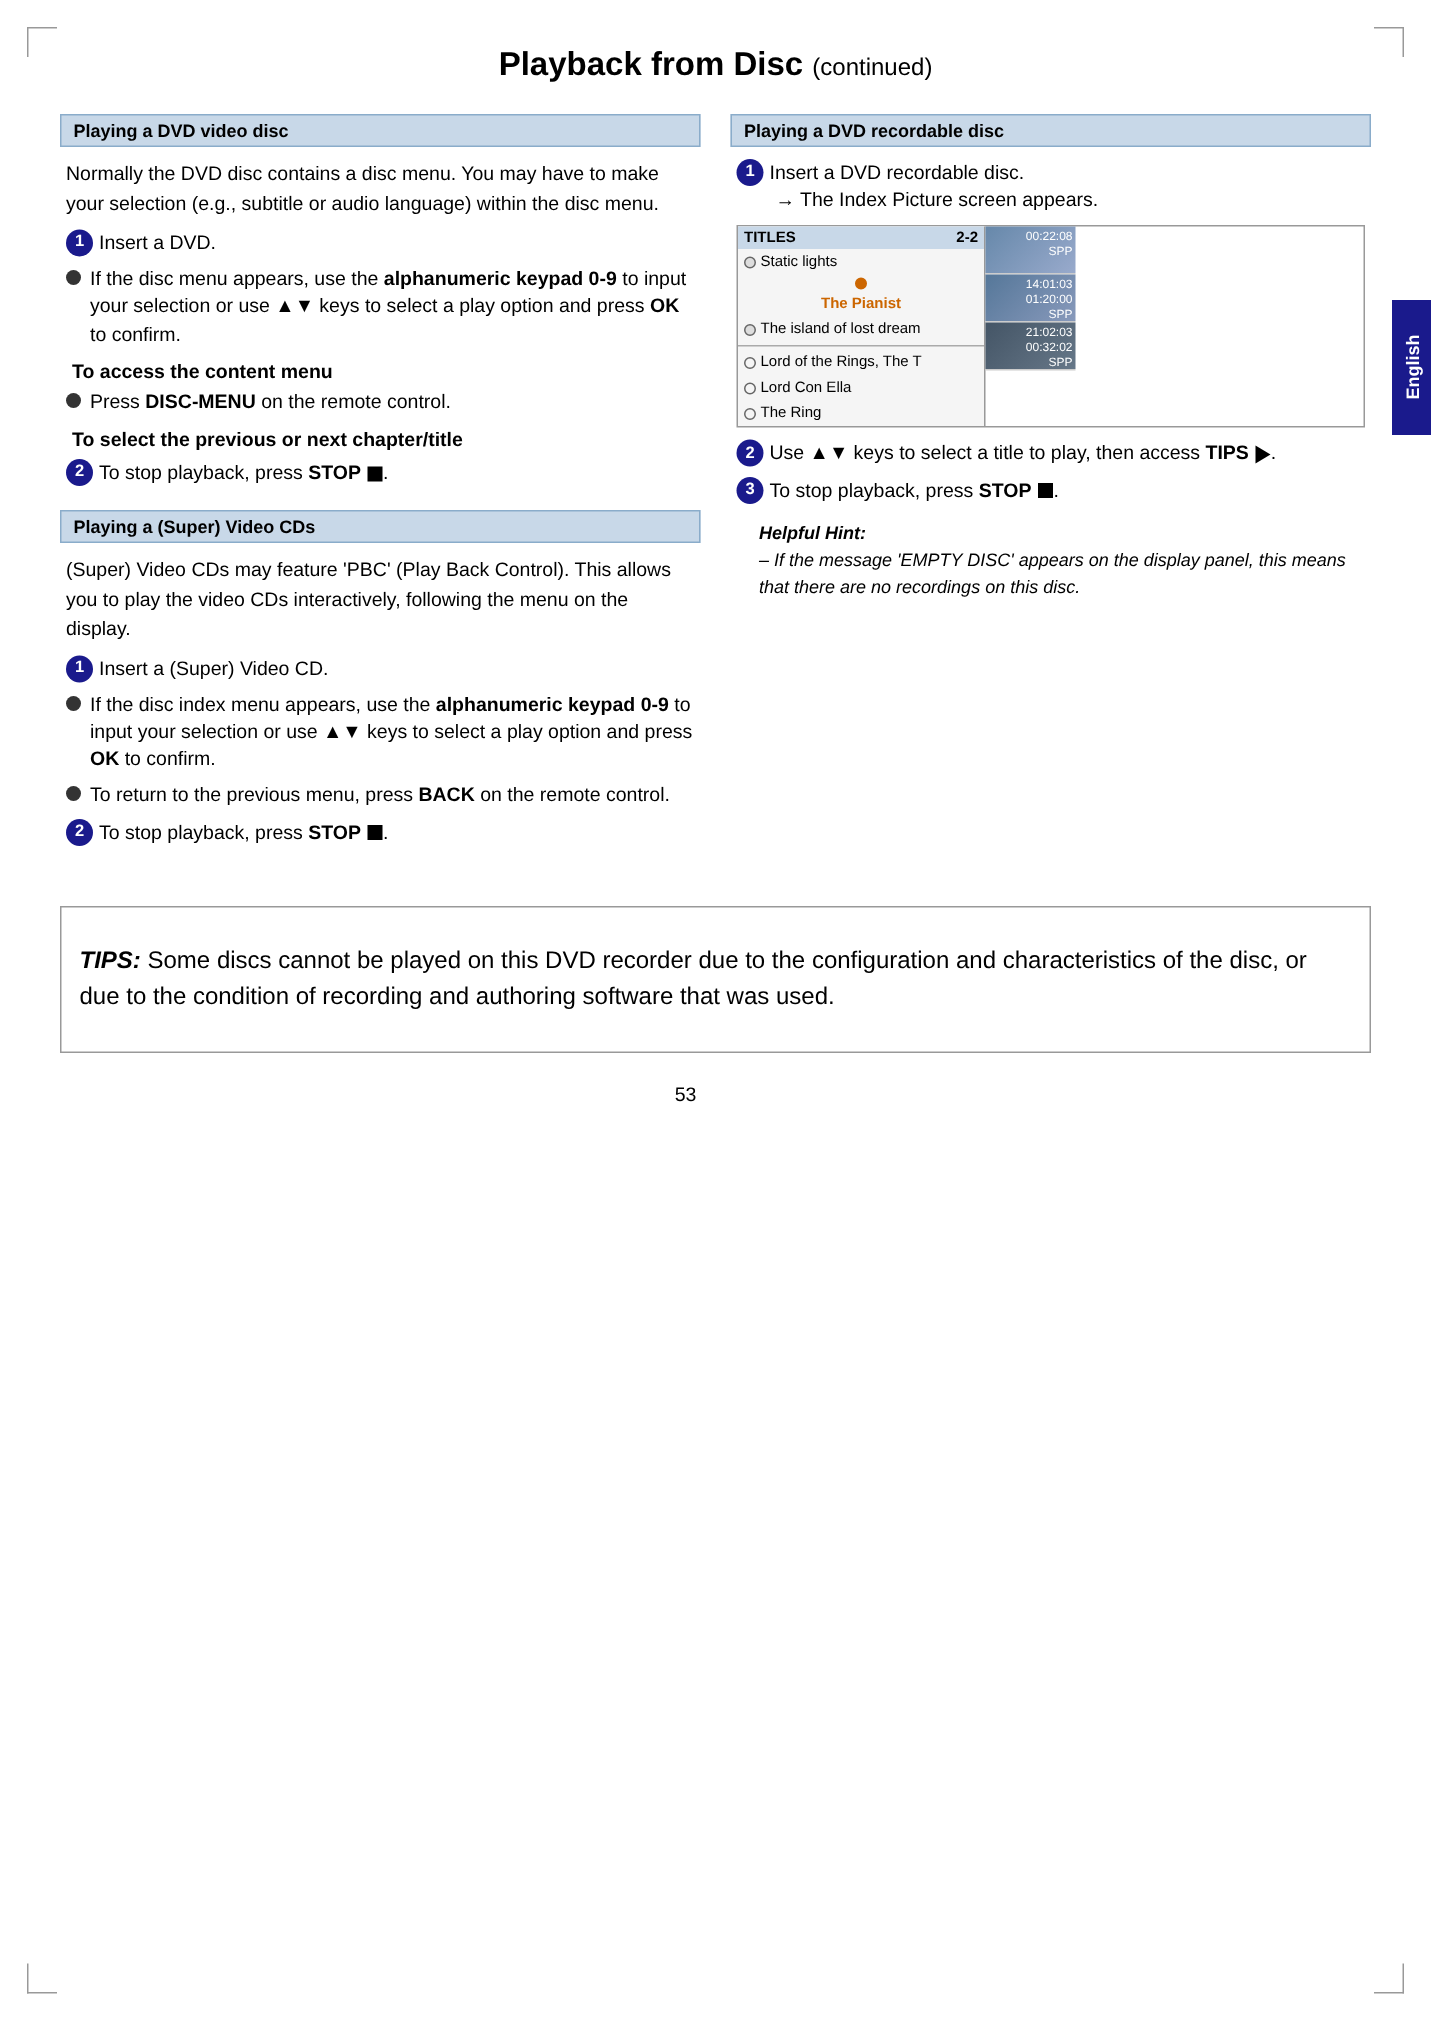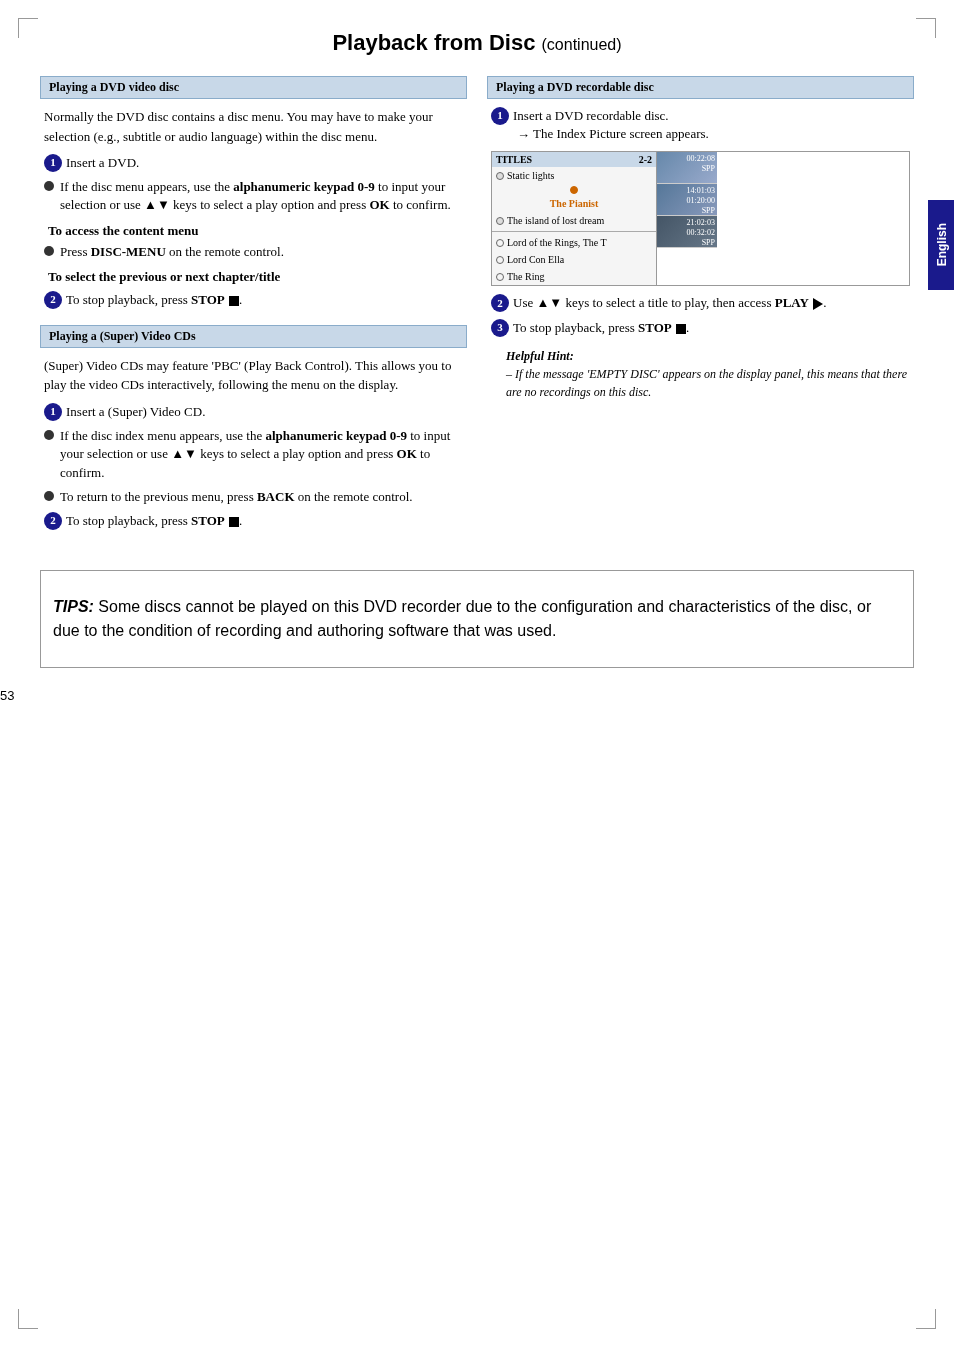--- a/index.html
+++ b/index.html
@@ -57,21 +57,20 @@
     .page-title .continued {
       font-size: 16px;
       font-weight: normal;
     }
 
     
     .main-content {
       display: flex;
       padding: 4px 40px;
       gap: 20px;
-      font-family: Liberation Serif, serif;
     }
     .left-column {
       flex: 1;
       min-width: 0;
     }
     .right-column {
       flex: 1;
       min-width: 0;
     }
 
@@ -218,21 +217,21 @@
       font-size: 16px;
       line-height: 1.5;
     }
     .tips-label {
       font-weight: bold;
       font-style: italic;
     }
 
     
     .page-number {
-      text-align: left;
+      text-align: center;
       padding-right: 40px;
       padding-bottom: 10px;
       font-size: 13px;
     }
 
     
     .helpful-hint {
       font-style: italic;
       font-size: 12px;
       line-height: 1.5;
@@ -451,21 +450,21 @@
             <div class="dvd-thumb dvd-thumb-3">
               <div class="dvd-thumb-info">21:02:03<br>00:32:02<br>SPP<br>28:06:03</div>
             </div>
           </div>
         </div>
 
         <div class="item-row" style="margin-top:8px;">
           <span class="num-circle">2</span>
           <span class="item-text">
             <span>Use ▲▼ keys to select a title to play, then access</span>
-            <b><span>PLAY</span></b>
+            <b><span>TIPS</span></b>
             <span class="play-symbol"></span>.
           </span>
         </div>
 
         <div class="item-row" style="margin-top:6px;">
           <span class="num-circle">3</span>
           <span class="item-text">
             <span>To stop playback, press</span>
             <b><span>STOP</span></b>
             <span class="stop-symbol"></span>.

